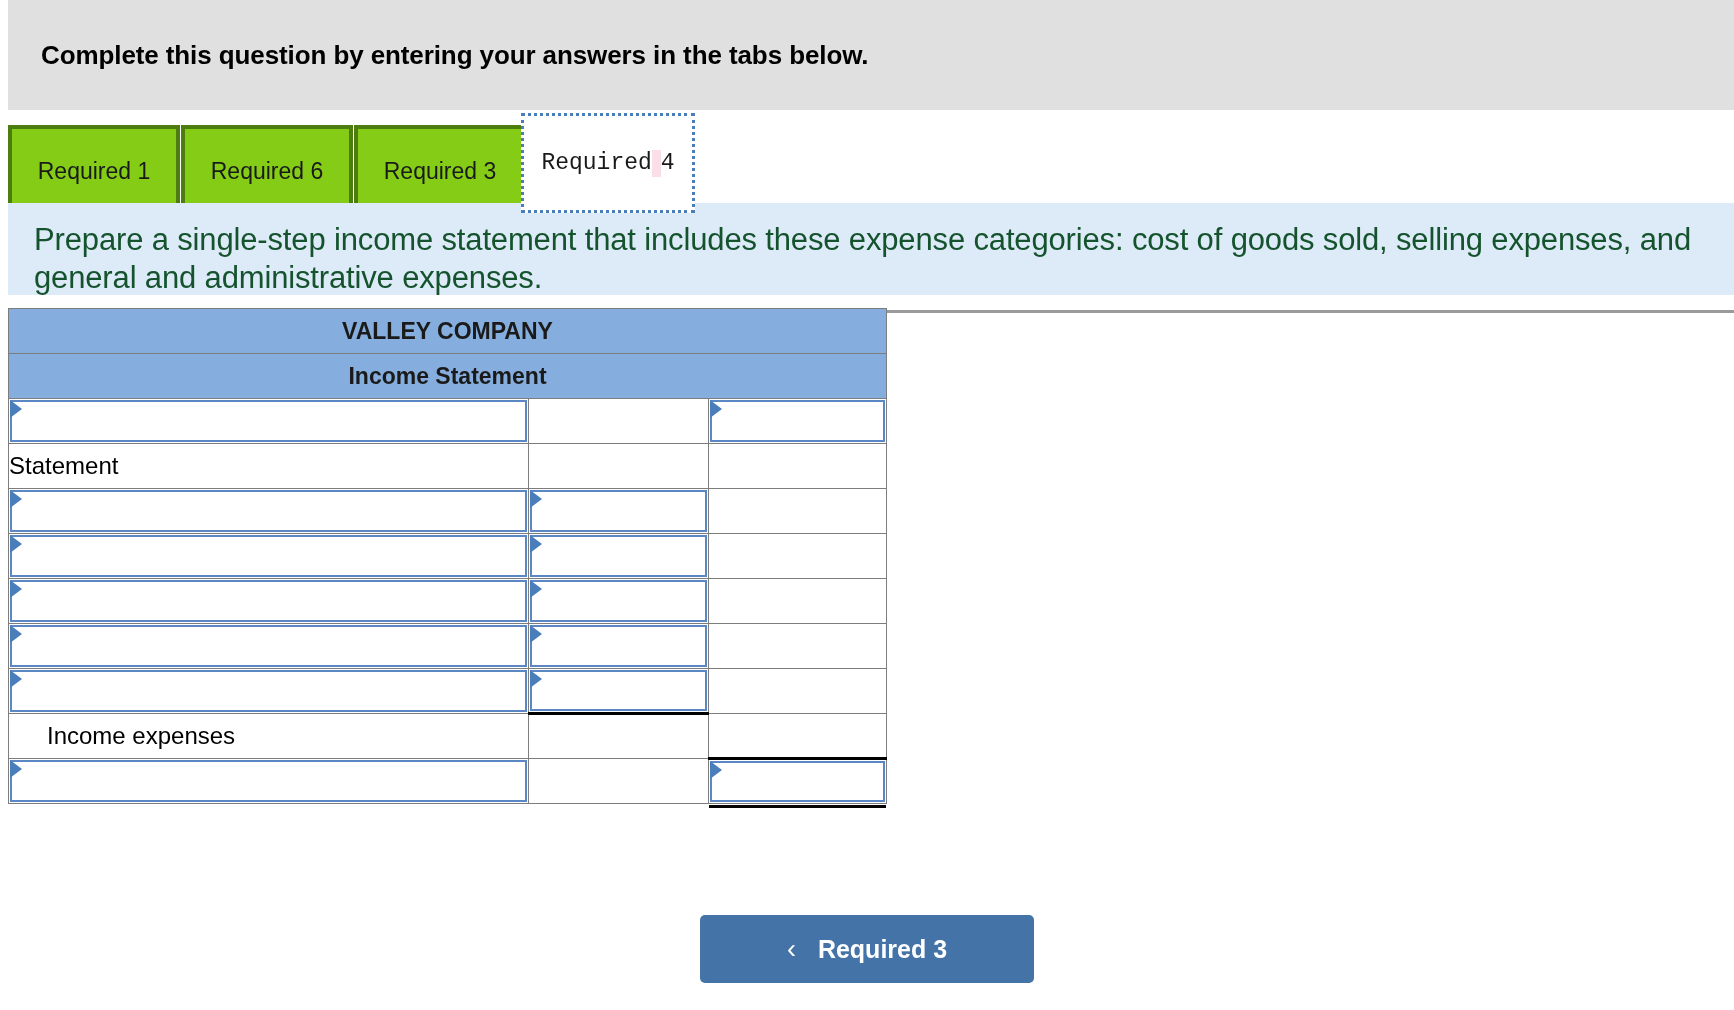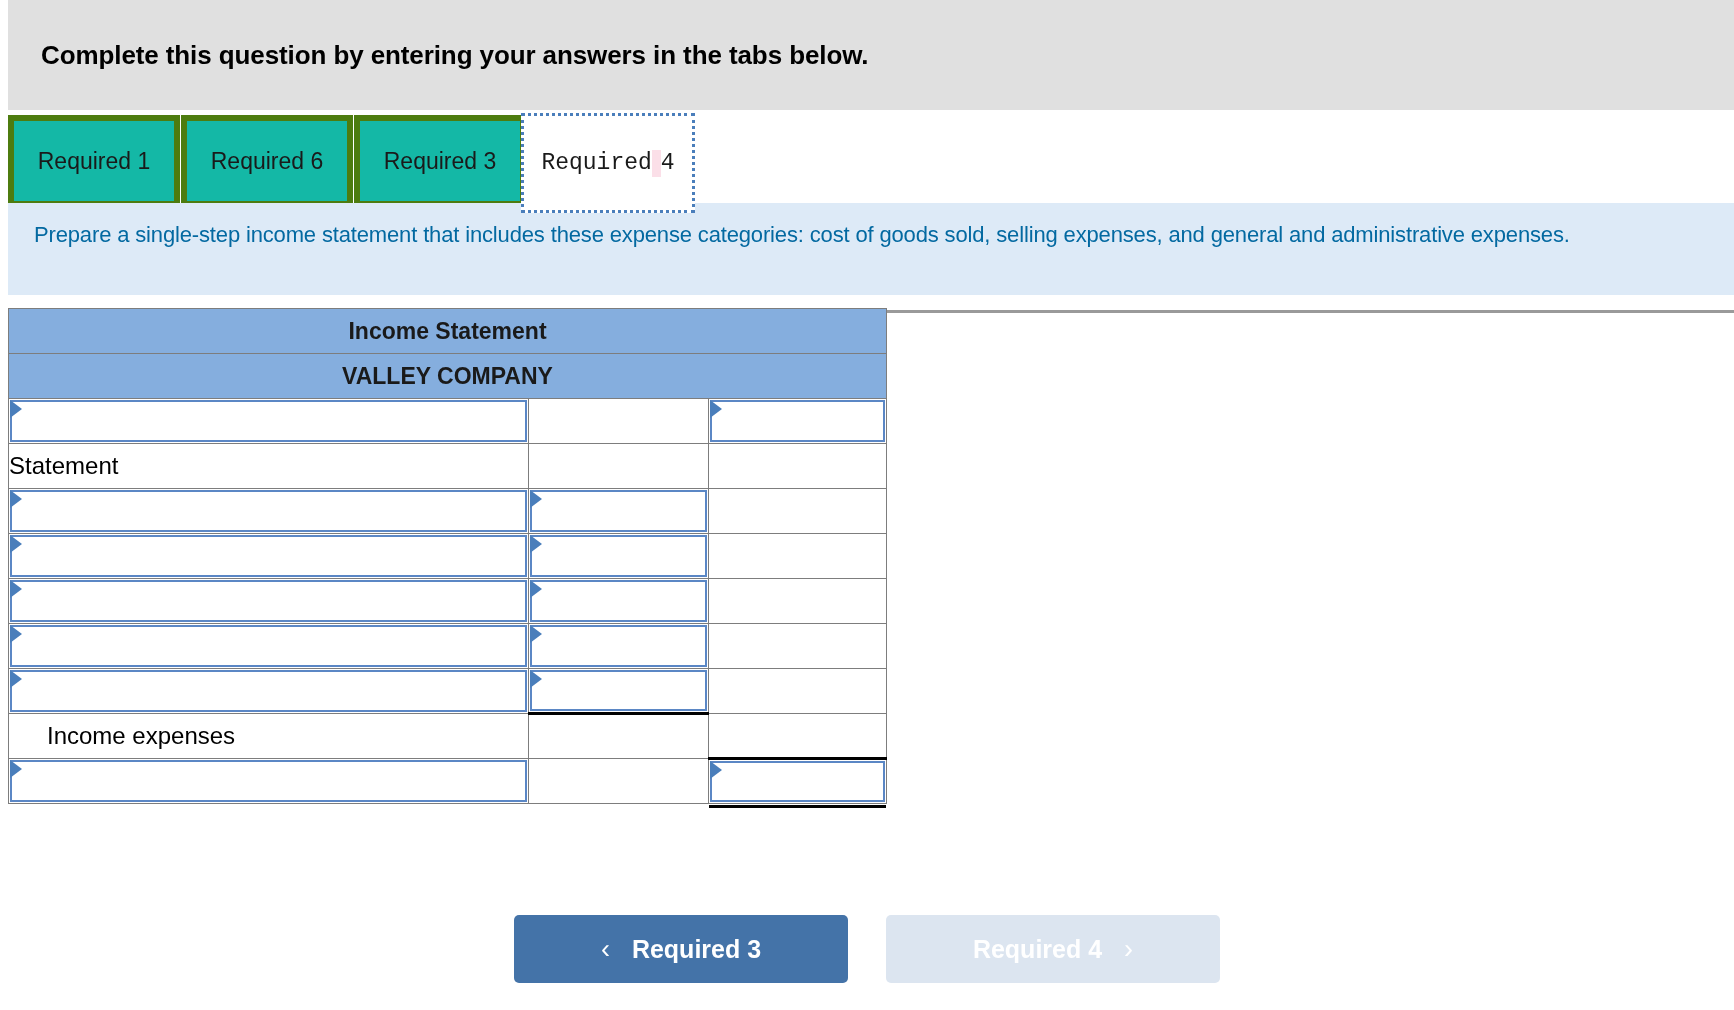--- a/index.html
+++ b/index.html
@@ -47,24 +47,24 @@
   .tabstrip-baseline {
     position: absolute;
     left: 8px;
     top: 200px;
     width: 1726px;
     height: 3px;
     background: #9a9a9a;
   }
   .tab {
     position: absolute;
-    top: 5px;
+    top: 15px;
     height: 92px;
-    background: #14b8a6;
-    border: 6px solid #4d7c0f;
+    background: #84cc16;
+    border: 4px solid #4d7c0f;
     display: flex;
     align-items: center;
     justify-content: center;
     font-size: 23px;
     color: #1a1a1a;
     cursor: pointer;
   }
   .tab.active {
     background: #ffffff;
     border: 3px dotted #4a7ebb;
@@ -84,22 +84,22 @@
   .question-panel {
     position: absolute;
     left: 8px;
     top: 203px;
     width: 1726px;
     height: 92px;
     background: #ddeaf7;
     padding: 18px 26px 0 26px;
   }
   .question-text {
-    font-size: 22px;
-    color: #0369a1;
+    font-size: 31px;
+    color: #14532d;
     line-height: 1.23;
     letter-spacing: -0.15px;
   }
 
   
   .stmt {
     position: absolute;
     left: 8px;
     top: 308px;
     width: 879px;
@@ -239,24 +239,24 @@
   </div>
 
   <table class="stmt">
     <colgroup>
       <col class="col-desc">
         <col class="col-mid">
         <col class="col-right">
     </colgroup>
     <tbody>
       <tr>
+        <td class="hdr-cell" colspan="3">VALLEY COMPANY</td>
+      </tr>
+      <tr>
         <td class="hdr-cell" colspan="3">Income Statement</td>
-      </tr>
-      <tr>
-        <td class="hdr-cell" colspan="3">VALLEY COMPANY</td>
       </tr>
 
       <tr>
         <td class="has-input">
           <div class="inp-wrap">
               <div class="inp"></div>
             </div>
         </td>
         <td></td>
         <td class="has-input">
@@ -360,19 +360,15 @@
         </td>
       </tr>
     </tbody>
   </table>
 
   <div class="navbar">
     <button class="nav-btn primary">
       <span class="chev">‹</span>
       <span>Required 3</span>
     </button>
-    <button class="nav-btn disabled">
-      <span>Required 4</span>
-      <span class="chev">›</span>
-    </button>
   </div>
 
 </div>
 
 </body></html>

